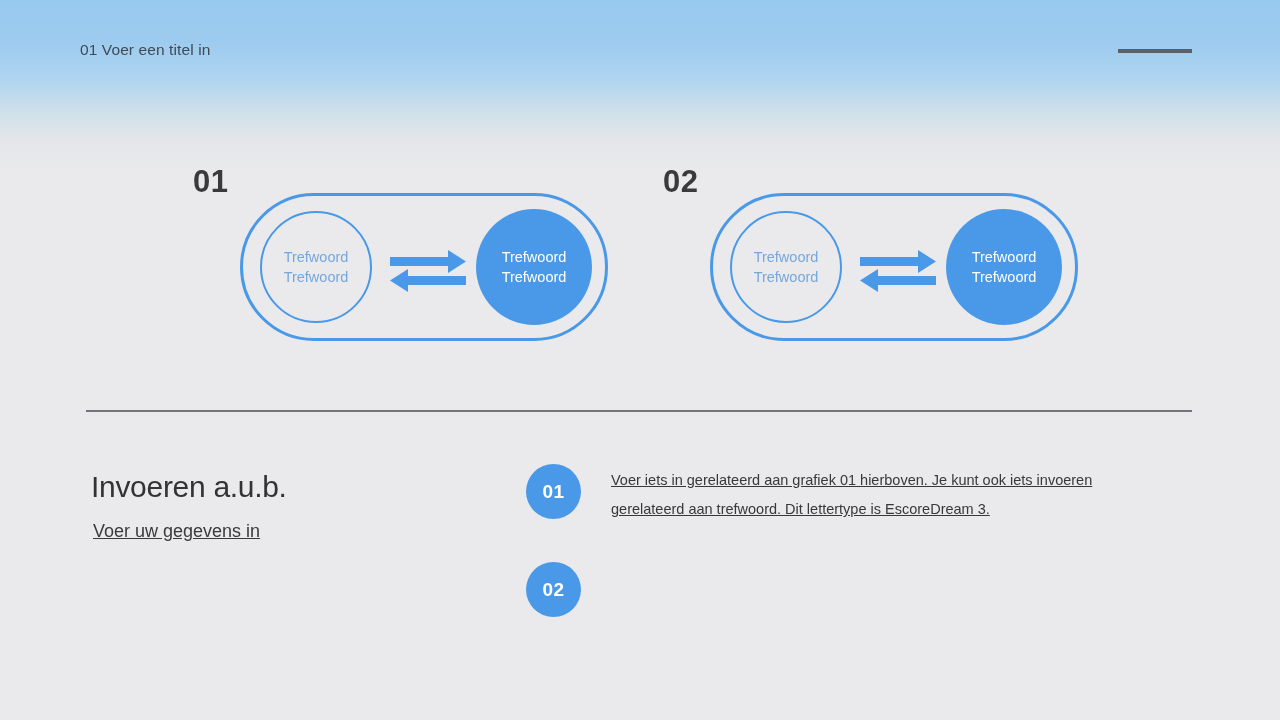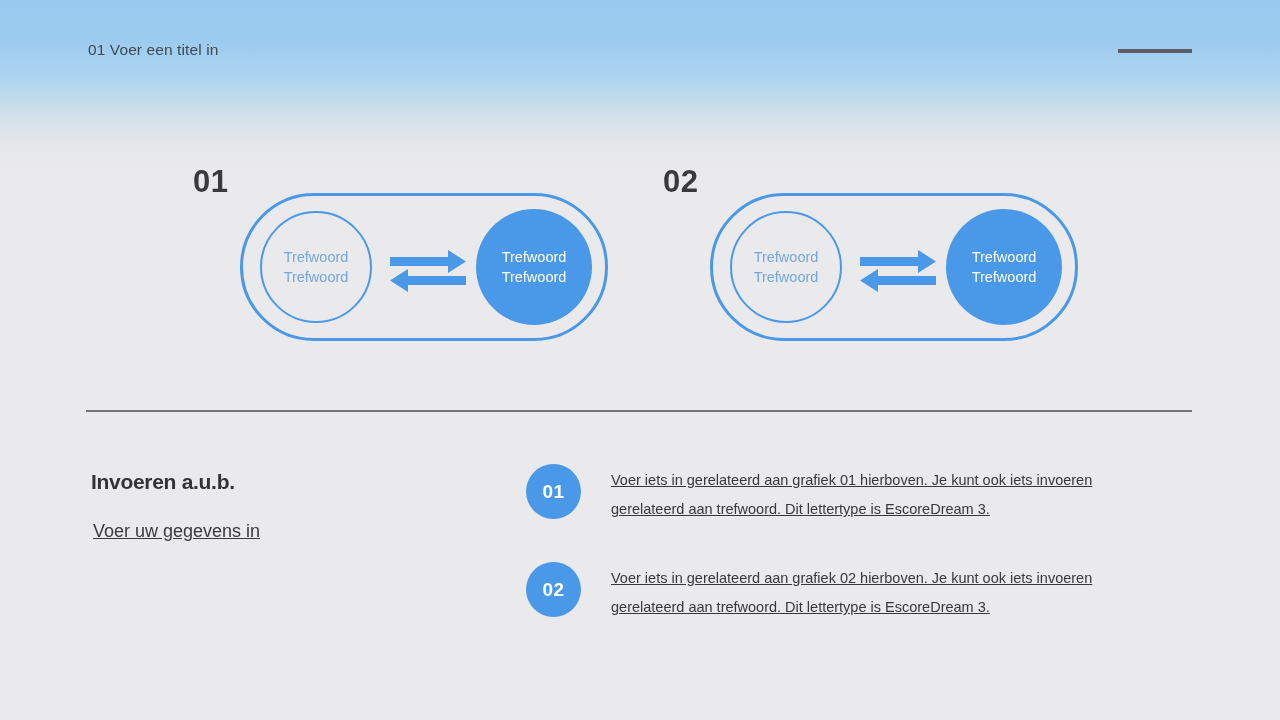--- a/index.html
+++ b/index.html
@@ -25,21 +25,21 @@
         #cfe0ea 112px,
         #e5e6e9 142px,
         #eaeaec 175px,
         #eaeaec 720px);
     overflow: hidden;
   }
 
   
   .header-title {
     position: absolute;
-    left: 88px;
+    left: 80px;
     top: 41px;
     font-size: 15.5px;
     color: #3f4a55;
     letter-spacing: 0.1px;
     white-space: nowrap;
   }
   .header-rule {
     position: absolute;
     left: 1118px;
     top: 49px;
@@ -125,22 +125,22 @@
     width: 1106px;
     height: 2px;
     background: #74747c;
   }
 
   
   .bottom-heading {
     position: absolute;
     left: 91px;
     top: 470px;
-    font-size: 21px;
-    font-weight: bold;
+    font-size: 30px;
+    font-weight: normal;
     color: #333335;
     letter-spacing: -0.3px;
     white-space: nowrap;
   }
   .bottom-sub {
     position: absolute;
     left: 93px;
     top: 521px;
     font-size: 18px;
     color: #3a3a3c;
@@ -242,16 +242,15 @@
   <div class="bottom-heading">Invoeren a.u.b.</div>
   <div class="bottom-sub">Voer uw gegevens in</div>
 
   <div class="bullet b1">
     <div class="bullet-badge">01</div>
     <div class="bullet-text">Voer iets in gerelateerd aan grafiek 01 hierboven. Je kunt ook iets invoeren gerelateerd aan trefwoord. Dit lettertype is EscoreDream 3.</div>
   </div>
 
   <div class="bullet b2">
     <div class="bullet-badge">02</div>
-    <div class="bullet-text">Voer iets in gerelateerd aan grafiek 02 hierboven. Je kunt ook iets invoeren gerelateerd aan trefwoord. Dit lettertype is EscoreDream 3.</div>
   </div>
 
 </div>
 
 </body></html>

